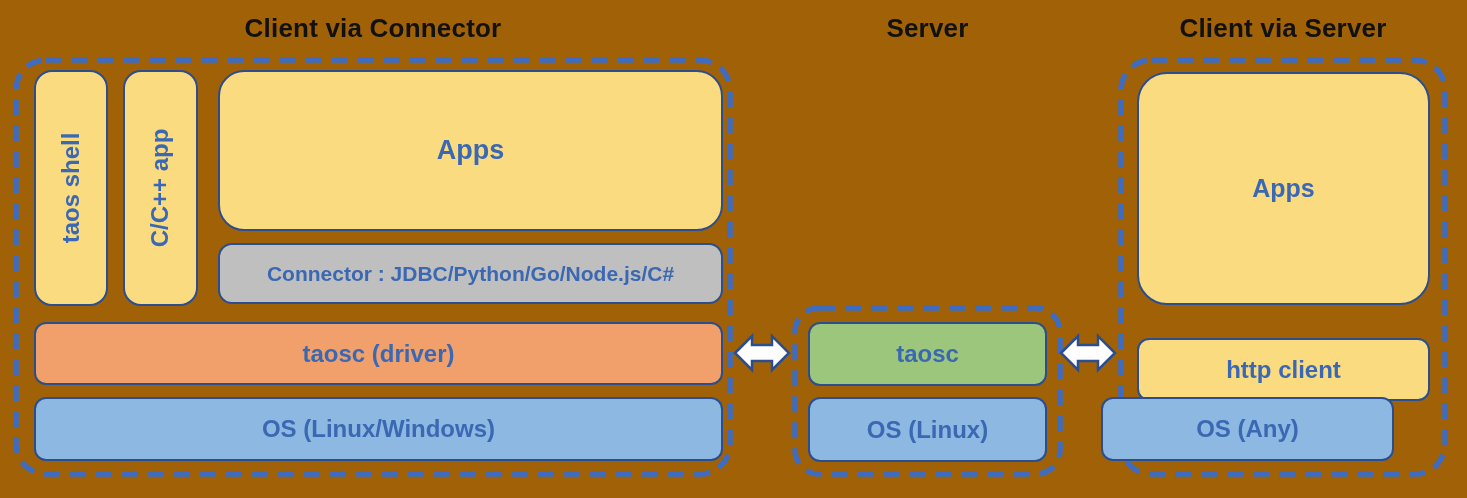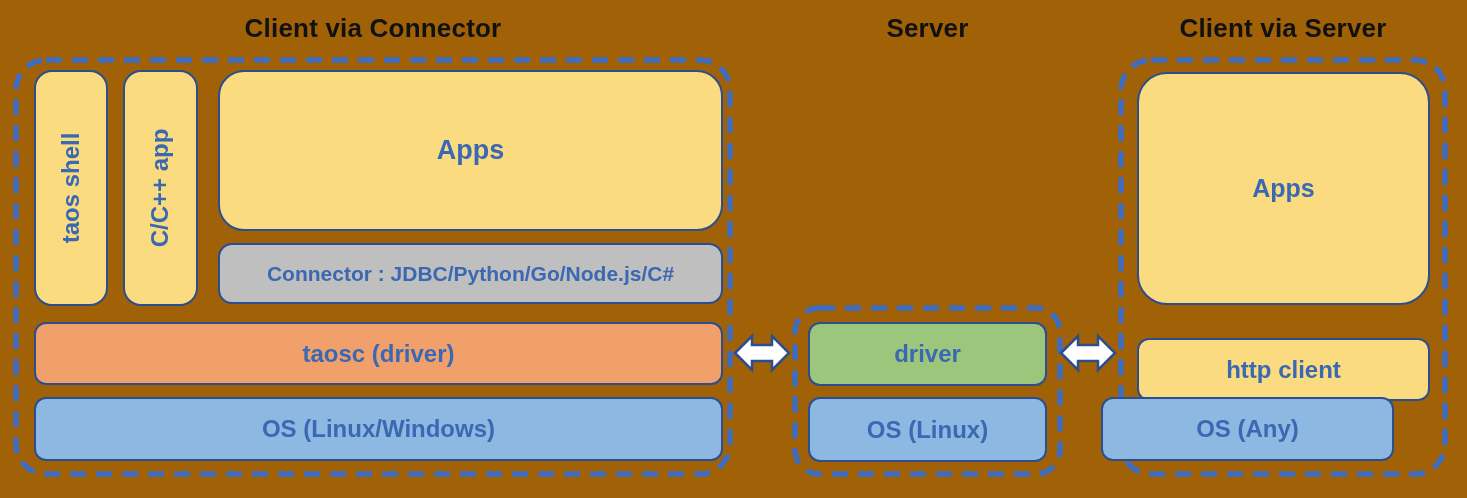--- a/index.html
+++ b/index.html
@@ -88,21 +88,21 @@
 
   <div class="box orange r12 f24" style="left:34px;top:322px;width:689px;height:63px;">
     <span>taosc (driver)</span>
   </div>
 
   <div class="box blue r12 f24" style="left:34px;top:397px;width:689px;height:64px;">
     <span>OS (Linux/Windows)</span>
   </div>
 
   <div class="box green r12 f24" style="left:808px;top:322px;width:239px;height:64px;">
-    <span>driver</span>
+    <span>taosc</span>
   </div>
 
   <div class="box blue r12 f24" style="left:808px;top:397px;width:239px;height:65px;">
     <span>OS (Linux)</span>
   </div>
 
   <div class="box yellow r30 f25" style="left:1137px;top:72px;width:293px;height:233px;flex-direction:column;">
     <span>Apps</span>
   </div>
 

